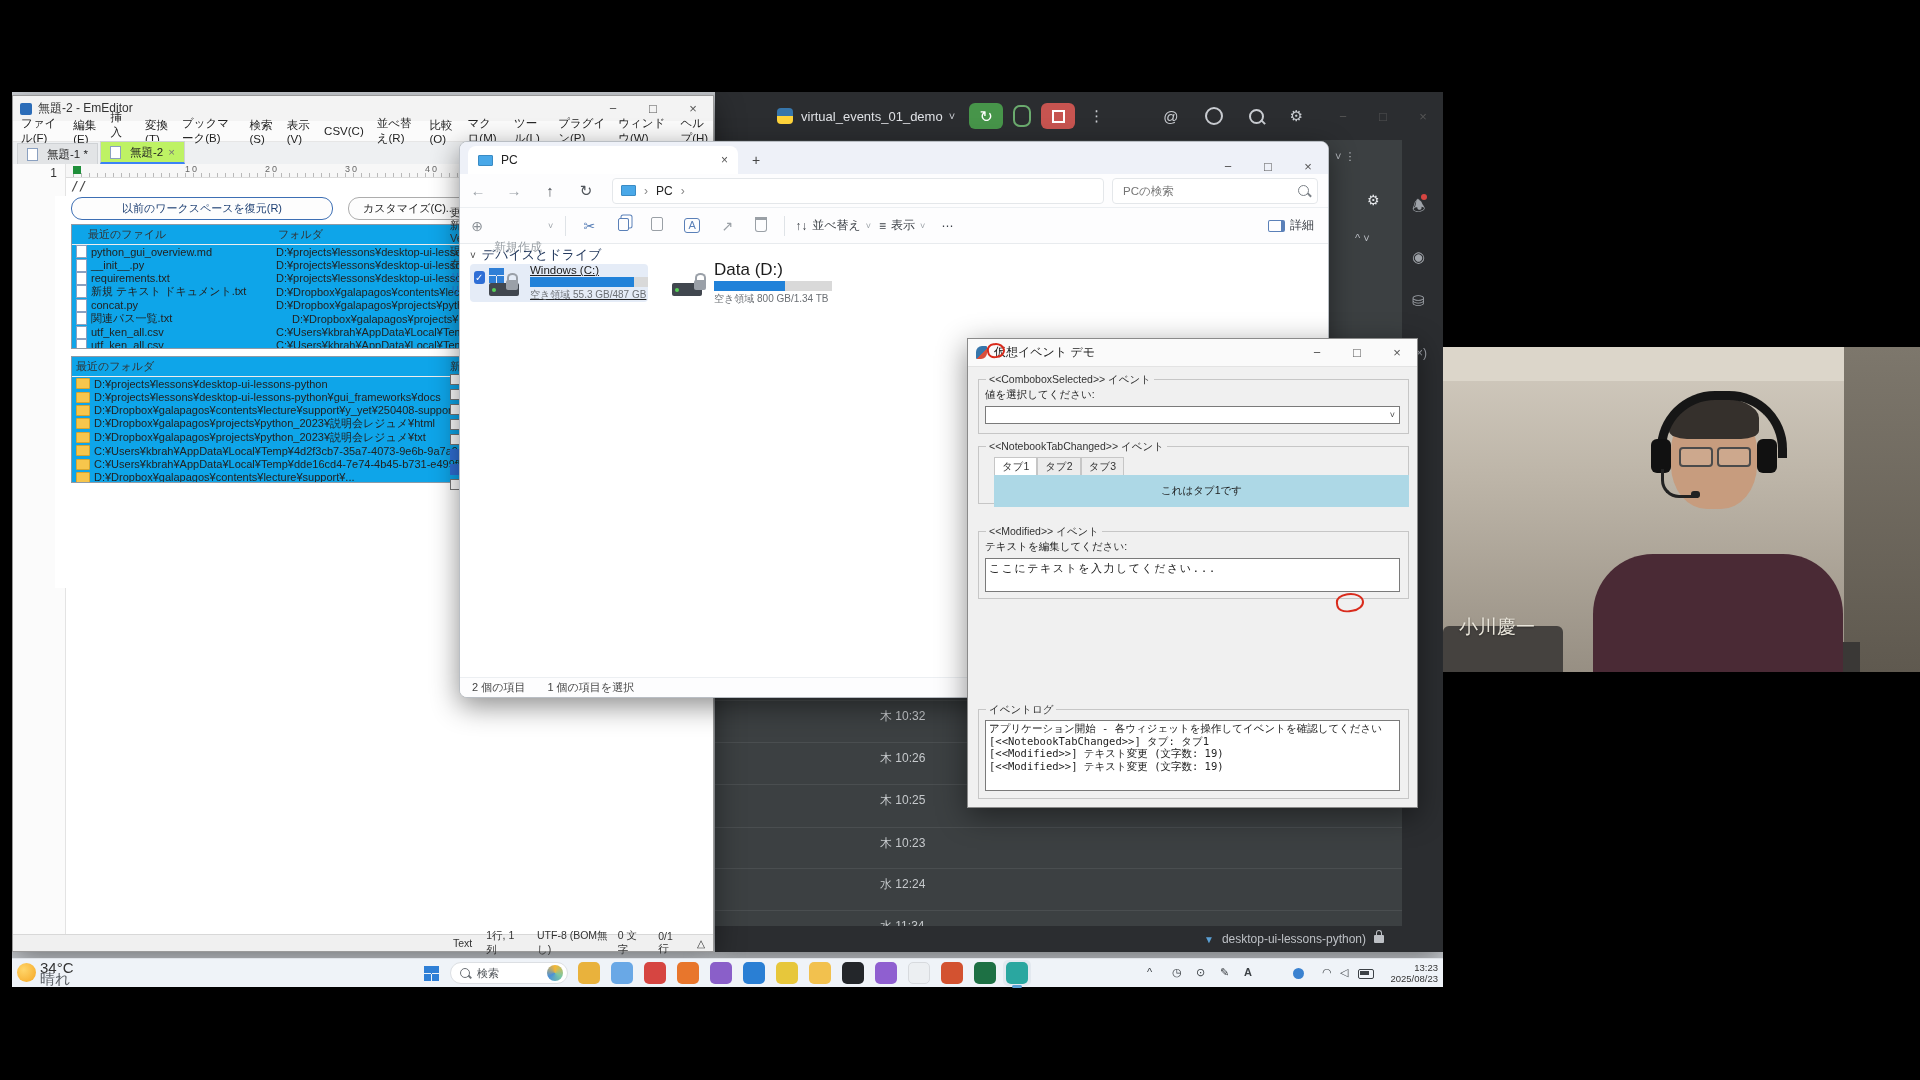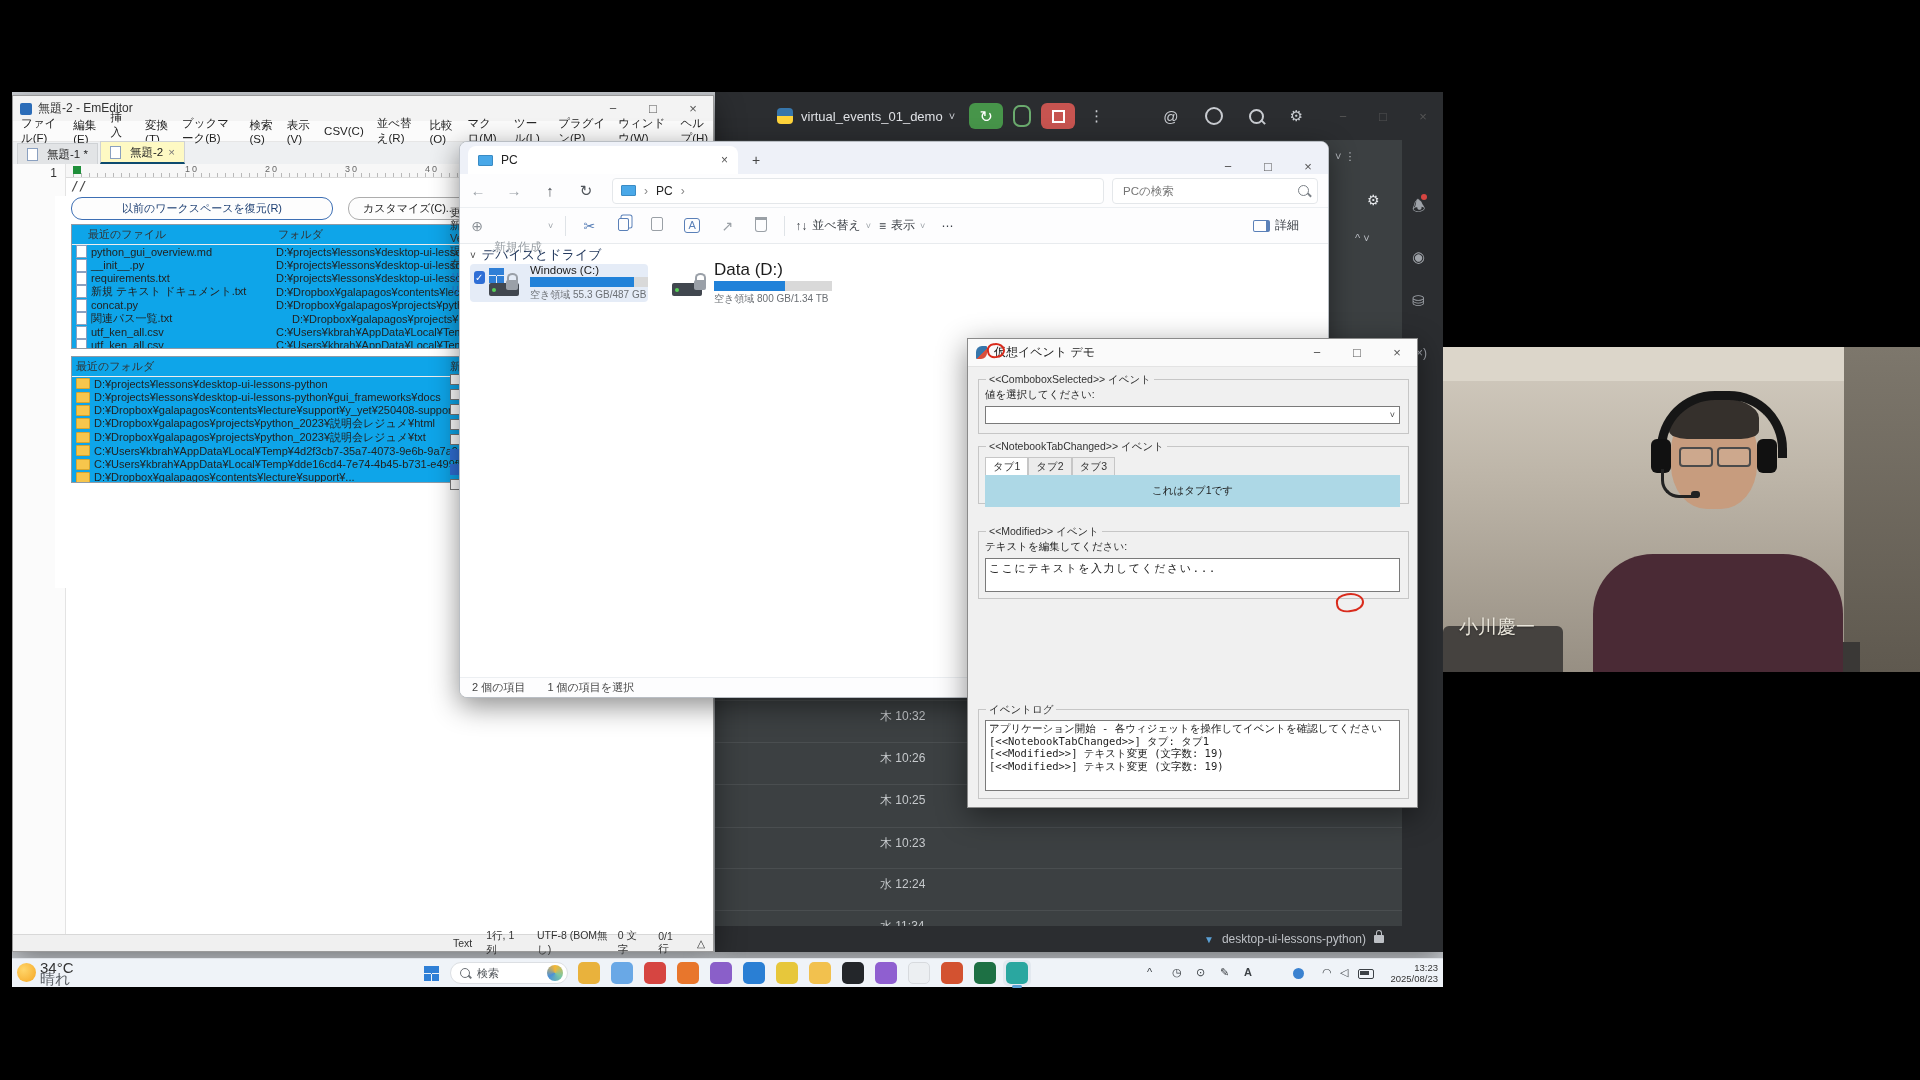--- a/index.html
+++ b/index.html
@@ -19,21 +19,21 @@
   .pc-row{position:absolute;left:0;width:687px;border-top:1px solid #4a4e50;height:42px;}
   .pc-ts{position:absolute;color:#c6c9cc;font-size:12px;}
   .pc-status{position:absolute;left:0;bottom:0;width:687px;height:26px;background:#2b2d30;
              display:flex;align-items:center;justify-content:flex-end;gap:8px;padding-right:18px;box-sizing:border-box;}
   
   .emeditor{left:12px;top:95px;width:702px;height:857px;background:#fff;border:1px solid #9a9a9a;box-sizing:border-box;}
   .em-title{height:25px;background:#f3f3f3;display:flex;align-items:center;font-size:12px;color:#333;}
   .em-menu{height:20px;background:#fbfbfb;display:flex;align-items:center;gap:13px;padding-left:8px;font-size:11.5px;color:#222;border-bottom:1px solid #e6e6e6;}
   .em-tabs{height:22px;background:#eef0f2;display:flex;align-items:flex-end;padding-left:4px;gap:2px;}
   .em-tab{height:20px;display:flex;align-items:center;gap:5px;padding:0 9px;font-size:11.5px;background:#e2e4e6;border:1px solid #cfd2d5;border-bottom:none;}
-  .em-tab.active{background:#fef9c3;border-bottom:2px solid #0c4a6e;}
+  .em-tab.active{background:#bef264;border-bottom:2px solid #3b82f6;}
   .em-ruler{position:absolute;left:52px;top:68px;right:0;height:13px;background:#f7f7f7;border-bottom:1px solid #dcdcdc;
             background-image:repeating-linear-gradient(to right,#b9b9b9 0 1px,transparent 1px 8px);background-size:100% 4px;background-position:0 9px;background-repeat:no-repeat;}
   .em-ruler span{position:absolute;top:0;font-size:9px;color:#666;letter-spacing:2px;}
   .em-gutter{position:absolute;left:0;top:68px;width:52px;bottom:16px;background:#fbfbfb;border-right:1px solid #e3e3e3;}
   .em-status{position:absolute;left:0;bottom:0;width:100%;height:16px;background:#f0f0f0;border-top:1px solid #d8d8d8;
              font-size:10.5px;color:#333;display:flex;align-items:center;}
   .startbtn{position:absolute;height:21px;border:1px solid #3d6fb4;border-radius:11px;background:#fdfdfd;
             display:flex;align-items:center;justify-content:center;font-size:11px;color:#1d3f73;}
   .listpane{position:absolute;background:#0ea5e9;border:1px solid #8f9aa6;font-size:11px;overflow:hidden;}
   .lp-head{display:flex;color:#333;padding:2px 0 2px 16px;border-bottom:1px solid #eee;}
@@ -362,37 +362,37 @@
       <span class="vdiv"></span>
       <span style="color:#3a3f45;margin-left:4px;">↑↓</span>
       <span style="margin-left:5px;">並べ替え</span>
       <span style="color:#9aa0a6;margin:0 8px 0 5px;font-size:9px;">˅</span>
       <span style="color:#3a3f45;">≡</span>
       <span style="margin-left:5px;">表示</span>
       <span style="color:#9aa0a6;margin:0 8px 0 5px;font-size:9px;">˅</span>
       <span style="margin-left:8px;color:#3a3f45;">⋯</span>
       <span style="flex:1"></span>
       <span style="display:inline-block;width:12px;height:10px;border:1.5px solid #5a80b8;border-right-width:4px;border-radius:2px;margin-right:5px;"></span>
-      <span style="margin-right:29px;">詳細</span>
+      <span style="margin-right:14px;">詳細</span>
     </div>
 
     <div class="abs" style="left:10px;top:104px;font-size:13px;color:#243a5e;display:flex;align-items:center;gap:6px;">
       <span style="font-size:10px;color:#444;">˅</span>
       <span>デバイスとドライブ</span>
     </div>
 
     <div class="abs" style="left:10px;top:122px;width:178px;height:38px;background:#e5ecf7;border-radius:4px;display:flex;align-items:center;">
       <span style="width:13px;height:13px;background:#2f6fd6;border-radius:3px;margin:0 4px 12px 4px;color:#fff;font-size:10px;text-align:center;line-height:13px;">✓</span>
       <span style="position:relative;width:36px;height:30px;">
         <span class="winlogo" style="position:absolute;left:0;top:0;"></span>
         <span class="drive-base"></span>
         <span class="padlock" style="right:0;top:12px;"></span>
         <i style="position:absolute;left:3px;bottom:6px;width:4px;height:4px;border-radius:50%;background:#57d057;"></i>
       </span>
-      <span style="margin-left:12px;">
+      <span style="margin-left:12px;text-decoration:underline;">
         <div style="font-size:11.5px;color:#1c1c1c;">Windows (C:)</div>
         <div class="bar-track">
             <div class="bar-fill" style="width: 88%;"></div>
           </div>
         <div style="font-size:10px;color:#6b6f74;">空き領域 55.3 GB/487 GB</div>
       </span>
     </div>
 
     <div class="abs" style="left:208px;top:122px;width:170px;height:38px;display:flex;align-items:center;">
       <span style="position:relative;width:36px;height:30px;margin-left:4px;">
@@ -426,21 +426,21 @@
 
     <div class="group" style="top:40px;height:55px;">
       <span class="group-label">&lt;&lt;ComboboxSelected&gt;&gt; イベント</span>
       <div class="dm-lbl" style="margin:8px 0 4px 6px;">値を選択してください:</div>
       <div class="field" style="margin-left:6px;width:415px;height:18px;display:flex;align-items:center;">
         <span style="flex:1"></span>
         <span style="font-size:9px;color:#444;margin-right:4px;">˅</span>
       </div>
     </div>
 
-    <div class="group" style="top:107px;height:58px;">
+    <div class="group" style="top:107px;height:58px;padding-left:9px;">
       <span class="group-label">&lt;&lt;NotebookTabChanged&gt;&gt; イベント</span>
       <div style="display:flex;margin:10px 0 0 6px;">
         <span class="tk-tab active">タブ1</span>
         <span class="tk-tab">タブ2</span>
         <span class="tk-tab">タブ3</span>
       </div>
       <div style="margin-left: 6px; width: 415px; height: 32px; display: flex; align-items: center; justify-content: center; font-size: 10.5px; color: rgb(28, 28, 28); background: rgb(173, 216, 230);">これはタブ1です</div>
     </div>
 
     <div class="group" style="top:192px;height:68px;">

